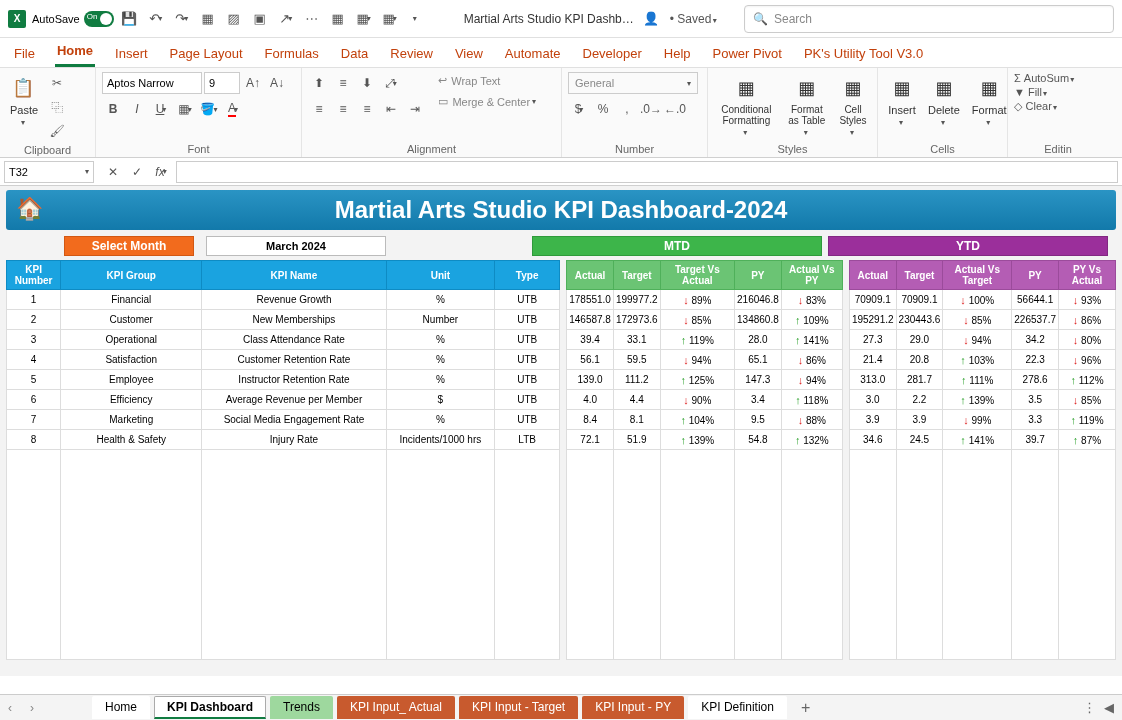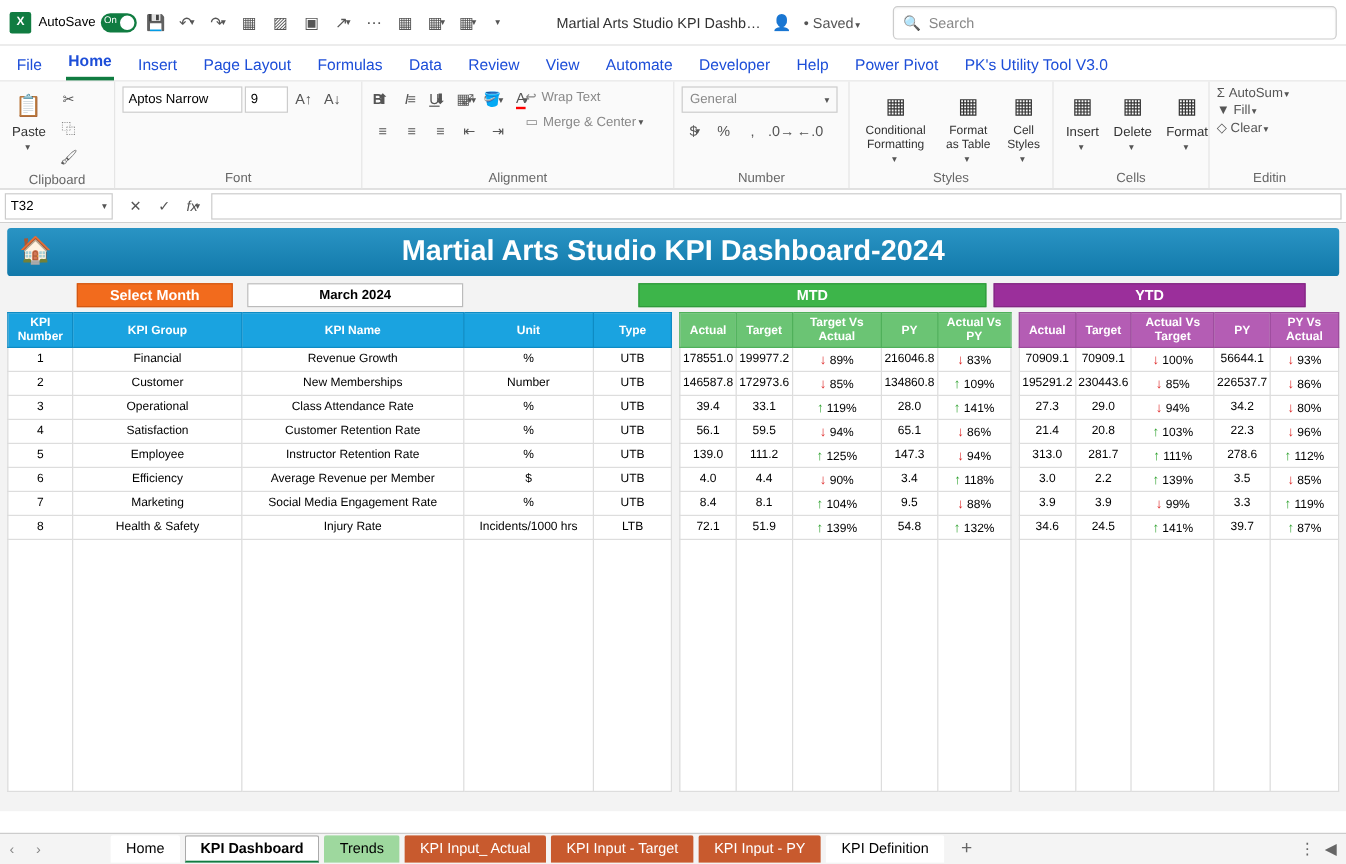--- a/index.html
+++ b/index.html
@@ -11,21 +11,21 @@
 .excel-icon { width: 18px; height: 18px; background: #107c41; color: #fff; font-size: 10px; font-weight: bold; display: flex; align-items: center; justify-content: center; border-radius: 2px; }
 .autosave-toggle { display: flex; align-items: center; gap: 4px; font-size: 11px; }
 .toggle { width: 30px; height: 16px; background: #107c41; border-radius: 8px; position: relative; }
 .toggle::after { content: ""; position: absolute; right: 2px; top: 2px; width: 12px; height: 12px; background: #fff; border-radius: 50%; }
 .tb-btn { width: 20px; height: 20px; display: flex; align-items: center; justify-content: center; color: #555; font-size: 13px; cursor: pointer; }
 .doc-title { margin-left: 30px; font-size: 12px; color: #333; max-width: 180px; white-space: nowrap; overflow: hidden; text-overflow: ellipsis; }
 .search-box { flex: 0 0 370px; margin-left: auto; height: 28px; border: 1px solid #ccc; border-radius: 4px; display: flex; align-items: center; padding: 0 8px; gap: 6px; color: #666; box-shadow: inset 0 1px 2px rgba(0,0,0,0.05); }
 
 
 .ribbon-tabs { height: 30px; display: flex; align-items: end; padding: 0 12px; gap: 18px; border-bottom: 1px solid #e0e0e0; }
-.ribbon-tab { font-size: 13px; padding: 4px 2px 6px; cursor: pointer; color: #1d4ed8; }
+.ribbon-tab { font-size: 13px; padding: 4px 2px 6px; cursor: pointer; color: #c2410c; }
 .ribbon-tab.active { border-bottom: 3px solid #107c41; font-weight: 600; }
 .ribbon-tab.file { font-weight: normal; }
 
 
 .ribbon { height: 90px; background: #fafafa; display: flex; border-bottom: 1px solid #d0d0d0; }
 .rgroup { border-right: 1px solid #e5e5e5; padding: 4px 6px 2px; display: flex; flex-direction: column; justify-content: space-between; }
 .rgroup-body { display: flex; gap: 4px; align-items: flex-start; flex: 1; }
 .rgroup-label { text-align: center; font-size: 11px; color: #666; padding-top: 2px; position: relative; }
 .bigbtn { display: flex; flex-direction: column; align-items: center; gap: 2px; padding: 2px 4px; cursor: pointer; font-size: 11px; color: #333; }
 .bigbtn .ic { width: 28px; height: 28px; display: flex; align-items: center; justify-content: center; font-size: 18px; }
@@ -142,21 +142,21 @@
       <div class="stack">
         <div class="sm">✂</div>
         <div class="sm">⿻</div>
         <div class="sm">🖌</div>
       </div>
     </div>
     <div class="rgroup-label">Clipboard</div>
   </div>
 
   <div class="rgroup" style="width:206px">
-    <div class="rgroup-body" style="flex-direction:row;gap:16px">
+    <div class="rgroup-body" style="flex-direction:column;gap:4px">
       <div class="row">
         <input class="fontname" value="Aptos Narrow" style="">
         <input class="fontsize" value="9" style="">
         <div class="sm">A↑</div>
         <div class="sm">A↓</div>
       </div>
       <div class="row">
         <div class="sm">
             <b>B</b>
           </div>
@@ -299,21 +299,21 @@
   <div style="display:flex;gap:6px;padding:0 6px 4px;align-items:flex-start">
     <div style="width:520px">
       <div class="left-ctrl">
         <div class="sel-month">Select Month</div>
         <div class="month-val">March 2024</div>
       </div>
     </div>
     <div style="width:290px">
       <div class="hdr-green">MTD</div>
     </div>
-    <div style="width:260px">
+    <div style="width:280px">
       <div class="hdr-purple">YTD</div>
     </div>
   </div>
 
   <div class="panels">
     <table class="tbl left-tbl">
       <thead>
           <tr class="hdr-blue" id="left-hdr">
             <th>KPI Number</th>
             <th>KPI Group</th>

